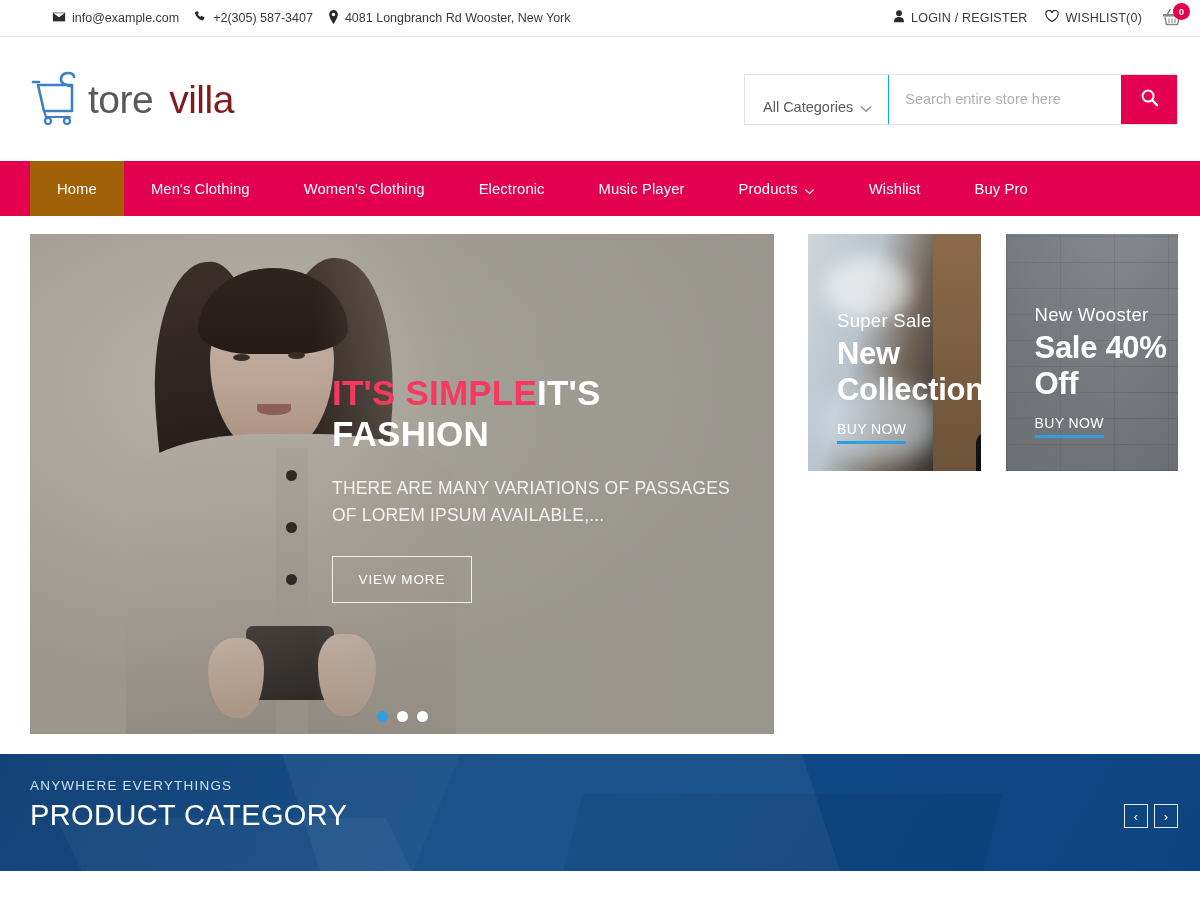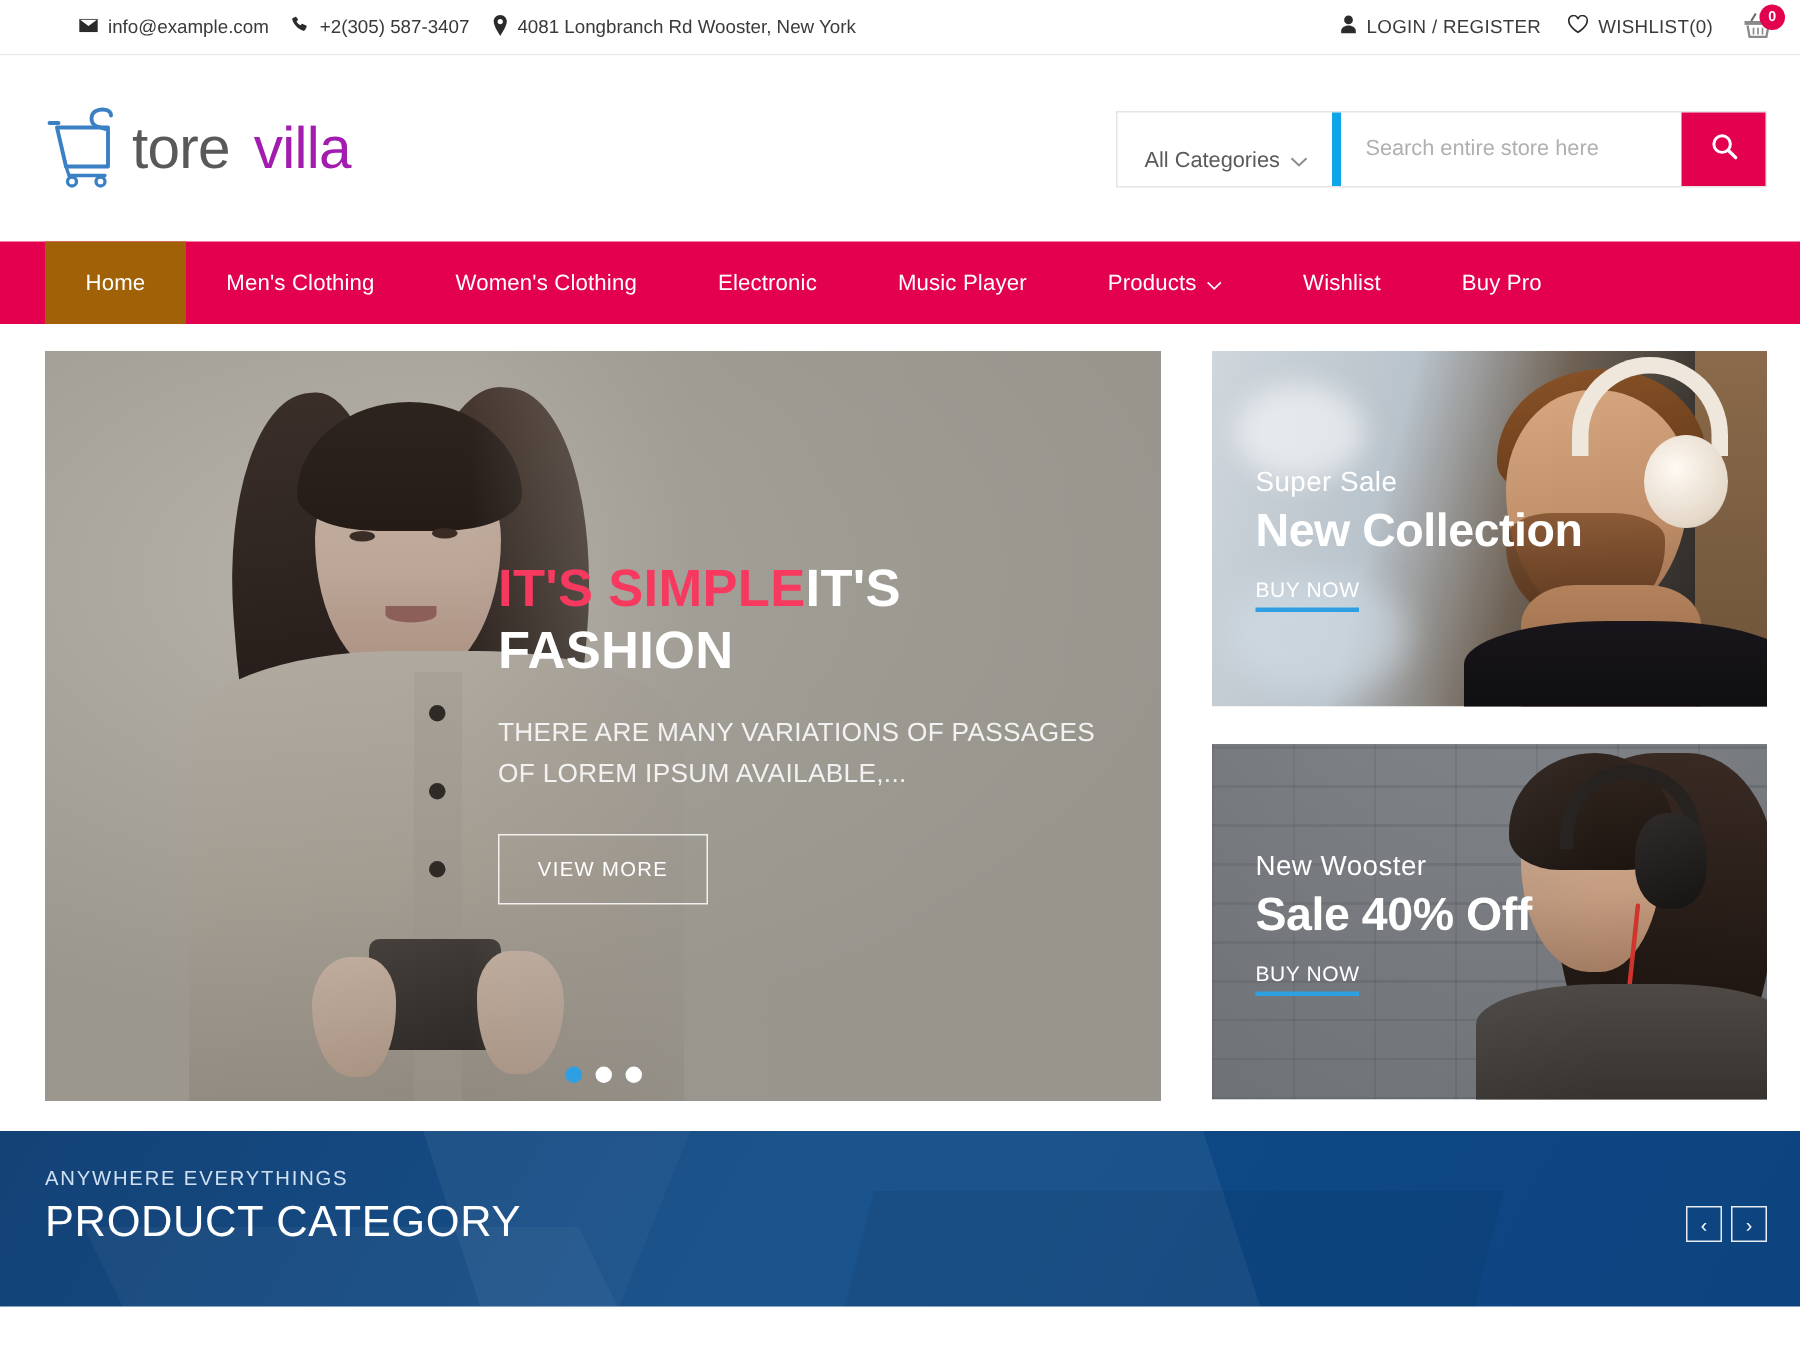--- a/index.html
+++ b/index.html
@@ -38,34 +38,34 @@
     display:flex; align-items:center;
     padding:0 22px 0 30px;
     background:#fff;
   }
   .logo{ display:flex; align-items:center; gap:0px; }
   .logo-mark{ width:62px; height:56px; position:relative; flex:none; }
   .logo-text{
     font-size:39px; color:#59595b; font-weight:300;
     letter-spacing:-.5px; line-height:1; margin-left:-4px;
   }
-  .logo-villa{ color:#a21caf; }
+  .logo-villa{ color:#7f1d1d; }
 
   .searchbox{
     margin-left:auto;
     width:434px; height:51px;
     border:1px solid #e4e4e4;
     display:flex; align-items:stretch;
     background:#fff;
   }
   .cat-select{
     display:flex; align-items:center; gap:7px;
     padding:16px 16px 0 18px;
     font-size:14.5px; color:#5a5a5a;
-    border-right:6px solid #0ea5e9;
+    border-right:1px solid #0ea5e9;
     white-space:nowrap;
   }
   .search-input{
     flex:1; border:0; outline:0;
     padding:0 16px; font-size:14.5px;
     color:#333; font-family:inherit;
     background:transparent;
   }
   .search-input::placeholder{ color:#b0b0b0; }
   .search-btn{
@@ -200,21 +200,21 @@
     font-family:inherit;
   }
   .dots{
     position:absolute; left:0; right:0; bottom:12px;
     display:flex; justify-content:center; gap:9px;
   }
   .dot{ width:11px; height:11px; border-radius:50%; background:#ffffff; cursor:pointer; }
   .dot.active{ background:#2f9fe3; }
 
   
-  .promos{ width:370px; display:flex; flex-direction:column; gap:25px; }
+  .promos{ width:370px; display:flex; gap:25px; }
   .promo{ width:370px; height:237px; position:relative; overflow:hidden; }
 
   
   .p1-bg{ position:absolute; inset:0;
     background:linear-gradient(105deg,#cfd6dc 0%,#b9c3cb 32%,#6f6255 56%,#3c3733 76%,#1d1b1a 100%); }
   .p1-blur1{ position:absolute; left:16px; top:22px; width:86px; height:64px;
     background:rgba(255,255,255,.55); border-radius:50%; filter:blur(9px); }
   .p1-blur2{ position:absolute; left:10px; top:150px; width:120px; height:78px;
     background:rgba(210,222,232,.6); border-radius:46%; filter:blur(11px); }
   .p1-face{ position:absolute; left:196px; top:26px; width:122px; height:150px;

